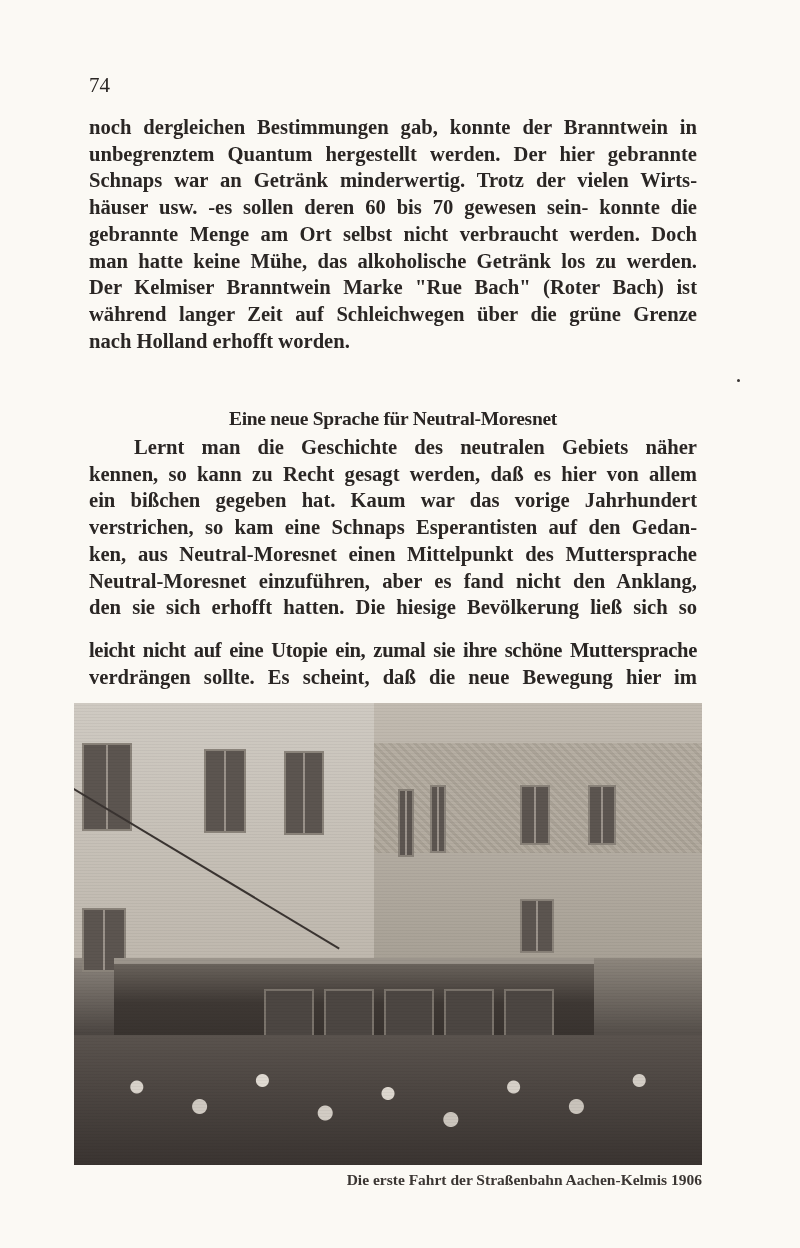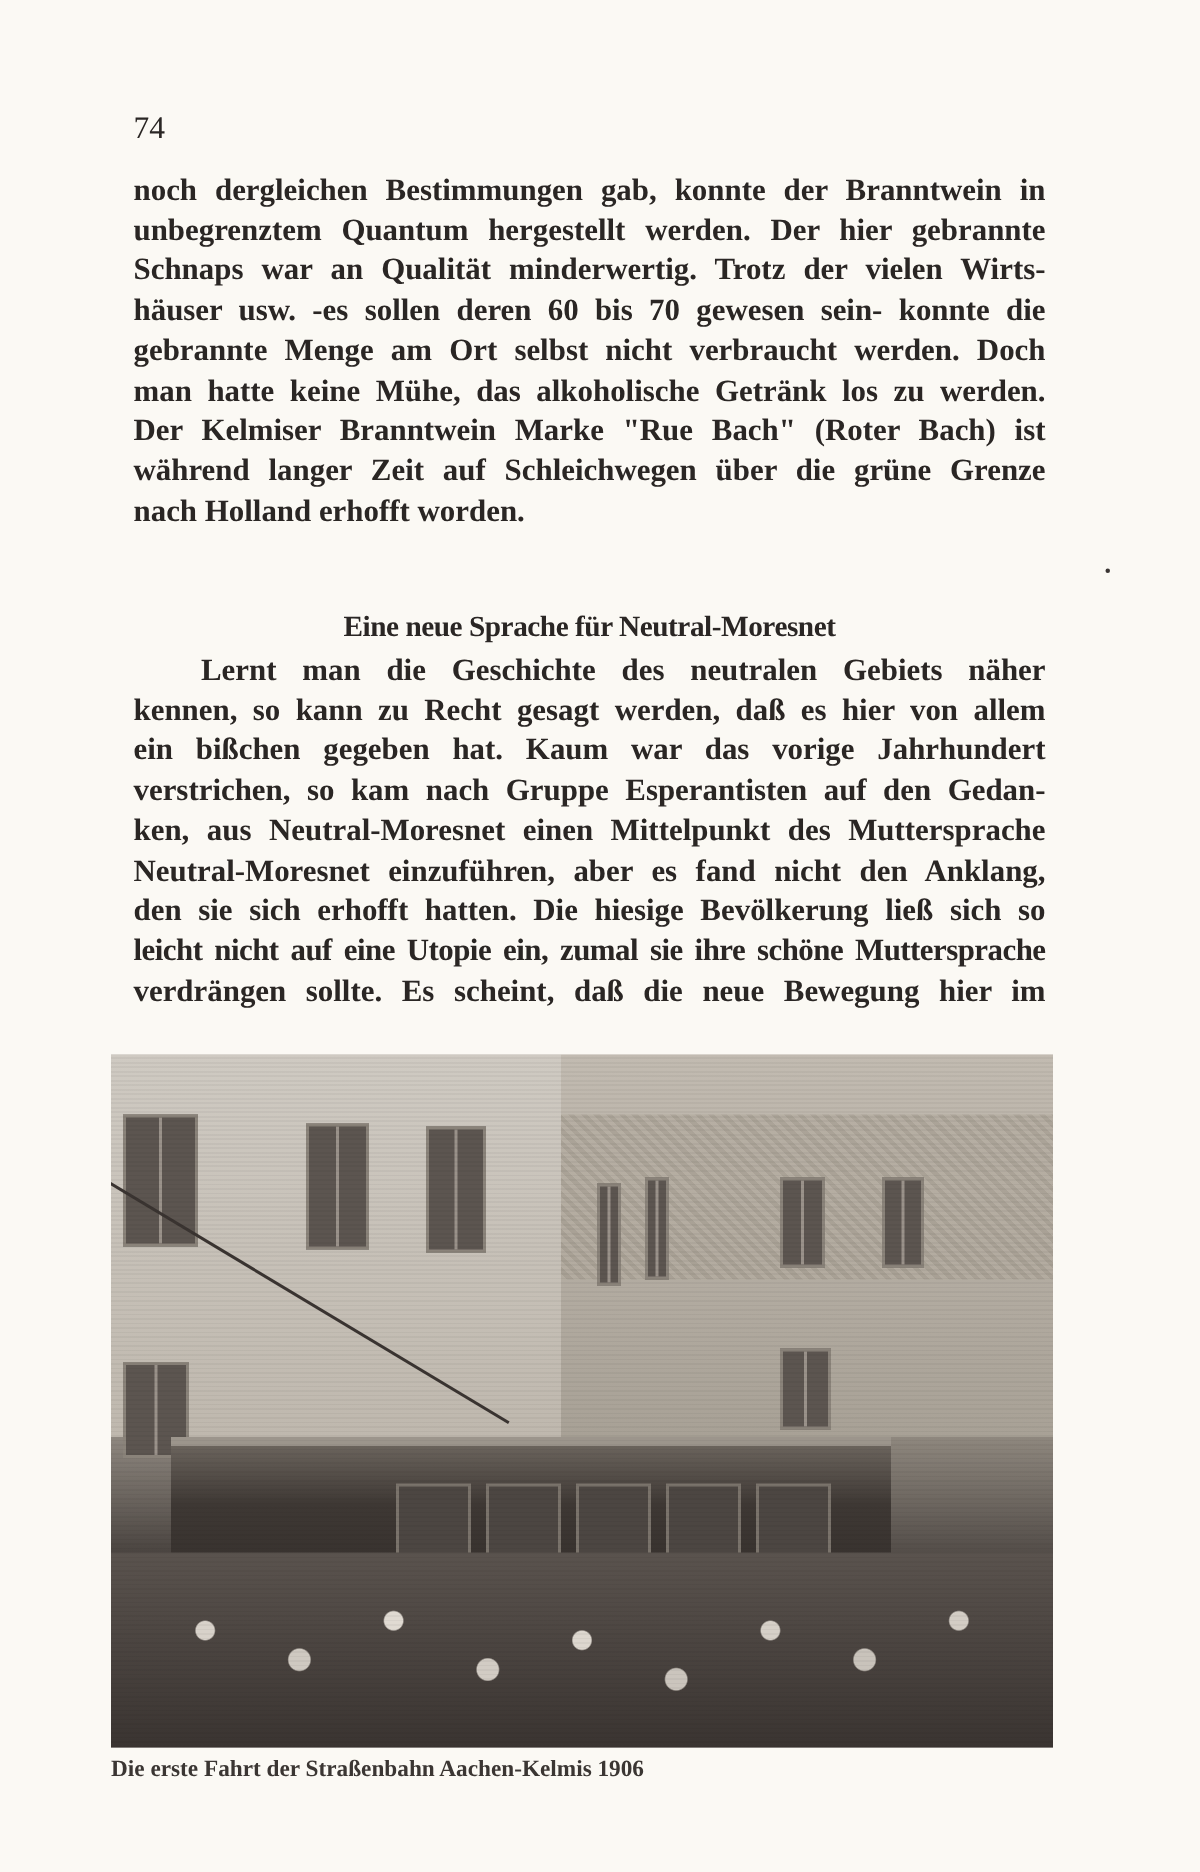--- a/index.html
+++ b/index.html
@@ -14,21 +14,21 @@
     font-size: 21px; line-height: 26px;
   }
   .para {
     position: absolute; left: 89px; width: 608px;
     font-size: 20.6px; line-height: 26.7px;
     text-align: justify; margin: 0; font-weight: bold;
   }
   .para .line { display: block; text-align: justify; text-align-last: justify; white-space: nowrap; }
   .para .line.last { text-align-last: left; }
   .para .line.indent { padding-left: 45px; }
-  .para .line.tight { letter-spacing: -0.35px; }
+  .para .line.tight { letter-spacing: -0.35px; margin-top: 16px; }
   #p1 { top: 114px; }
   .heading {
     position: absolute; left: 89px; width: 608px; top: 368px;
     text-align: center; font-weight: bold;
     font-size: 19.5px; line-height: 26px; letter-spacing: -0.3px; margin-top: 38px;
   }
   #p2 { top: 434px; }
   .bullet-mark {
     position: absolute; left: 737px; top: 379px; width: 3px; height: 3px;
     background: #3a3533; border-radius: 50%;
@@ -89,49 +89,49 @@
       radial-gradient(circle at 80% 55%, #c9c3bb 0 7px, transparent 8px),
       radial-gradient(circle at 90% 35%, #d3cdc5 0 6px, transparent 7px),
       linear-gradient(180deg, #5a534e, #3a3431);
   }
   .photo .grain {
     position: absolute; inset: 0;
     background: repeating-linear-gradient(0deg, rgba(0,0,0,0.04) 0 1px, transparent 1px 3px);
   }
   .caption {
     position: absolute; left: 74px; width: 628px; top: 1170px;
-    text-align: left; font-weight: bold;
+    text-align: right; font-weight: bold;
     font-size: 15.5px; line-height: 20px; color: #3b3633; font-family: Liberation Serif, serif;
   }
 </style>
 </head>
 <body>
 
 <div class="page-number">74</div>
 
 <p id="p1" class="para">
   <span class="line">noch dergleichen Bestimmungen gab, konnte der Branntwein in</span>
   <span class="line">unbegrenztem Quantum hergestellt werden. Der hier gebrannte</span>
-  <span class="line">Schnaps war an Qualität minderwertig. Trotz der vielen Wirts-</span>
+  <span class="line">Schnaps war an Getränk minderwertig. Trotz der vielen Wirts-</span>
   <span class="line">häuser usw. -es sollen deren 60 bis 70 gewesen sein- konnte die</span>
   <span class="line">gebrannte Menge am Ort selbst nicht verbraucht werden. Doch</span>
   <span class="line">man hatte keine Mühe, das alkoholische Getränk los zu werden.</span>
   <span class="line">Der Kelmiser Branntwein Marke "Rue Bach" (Roter Bach) ist</span>
   <span class="line">während langer Zeit auf Schleichwegen über die grüne Grenze</span>
   <span class="line last">nach Holland erhofft worden.</span>
 </p>
 
 <h2 class="heading">Eine neue Sprache für Neutral-Moresnet</h2>
 <div class="bullet-mark"></div>
 
 <p id="p2" class="para">
   <span class="line indent">Lernt man die Geschichte des neutralen Gebiets näher</span>
   <span class="line">kennen, so kann zu Recht gesagt werden, daß es hier von allem</span>
   <span class="line">ein bißchen gegeben hat. Kaum war das vorige Jahrhundert</span>
-  <span class="line">verstrichen, so kam nach Gruppe Esperantisten auf den Gedan-</span>
+  <span class="line">verstrichen, so kam eine Schnaps Esperantisten auf den Gedan-</span>
   <span class="line">ken, aus Neutral-Moresnet einen Mittelpunkt des Muttersprache</span>
   <span class="line">Neutral-Moresnet einzuführen, aber es fand nicht den Anklang,</span>
   <span class="line">den sie sich erhofft hatten. Die hiesige Bevölkerung ließ sich so</span>
   <span class="line tight">leicht nicht auf eine Utopie ein, zumal sie ihre schöne Muttersprache</span>
   <span class="line">verdrängen sollte. Es scheint, daß die neue Bewegung hier im</span>
 </p>
 
 <div class="photo" role="img" aria-label="Historical black-and-white photograph: decorated tram in front of buildings surrounded by a crowd">
   <div class="bldg-left"></div>
   <div class="bldg-right"></div>

